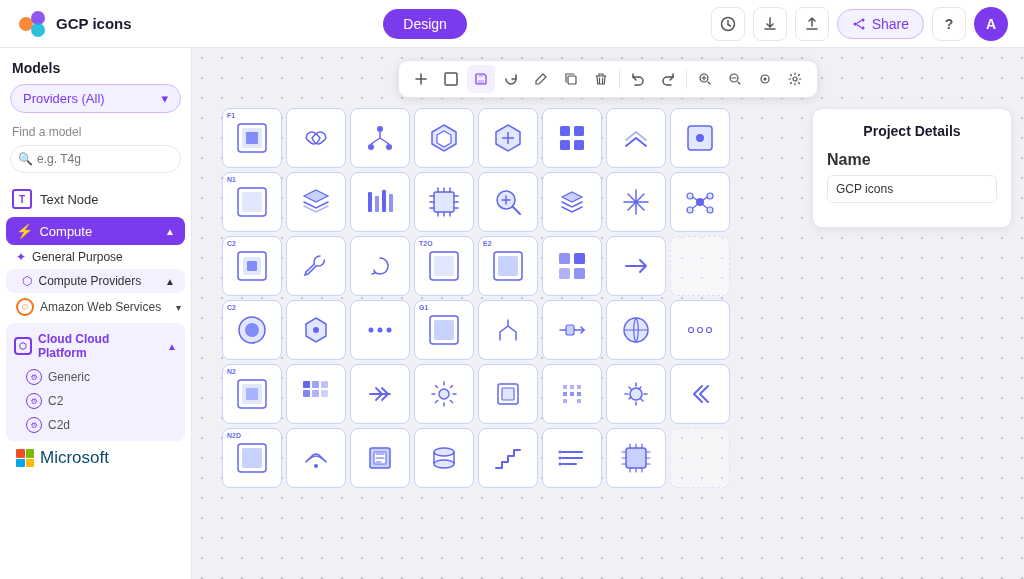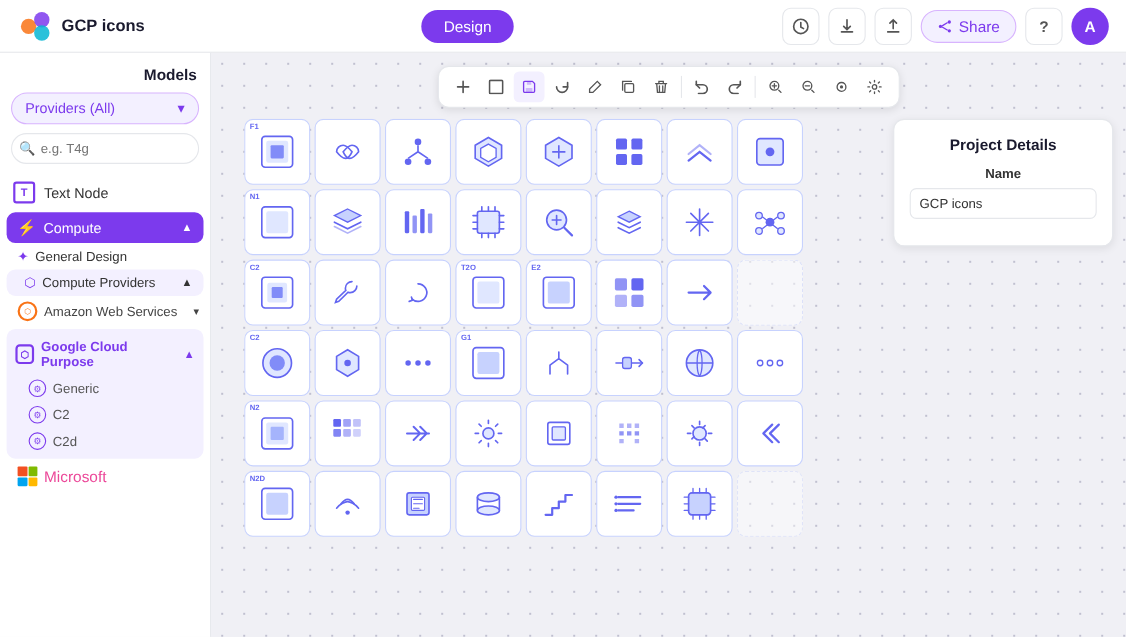--- a/index.html
+++ b/index.html
@@ -113,21 +113,20 @@
       flex-direction: column;
       flex-shrink: 0;
       overflow-y: auto;
       padding-bottom: 8px;
     }
     .sidebar-title {
       font-size: 14px;
       font-weight: 600;
       color: #1a1a2e;
       padding: 12px 12px 8px;
-      text-align: right;
     }
     .providers-btn {
       margin: 0 10px 8px;
       background: #f3f0ff;
       border: 1px solid #d8b4fe;
       border-radius: 20px;
       padding: 6px 12px;
       font-size: 13px;
       font-weight: 500;
       color: #7c3aed;
@@ -287,22 +286,22 @@
       align-items: center;
       justify-content: center;
       font-size: 8px;
       color: #7c3aed;
     }
     .microsoft-item {
       display: flex;
       align-items: center;
       gap: 6px;
       padding: 5px 10px 5px 16px;
-      font-size: 14px;
-      color: #ec4899;
+      font-size: 17px;
+      color: #0c4a6e;
       cursor: pointer;
     }
     .ms-icon {
       width: 18px;
       height: 18px;
       display: grid;
       grid-template-columns: 1fr 1fr;
       gap: 1px;
     }
     .ms-icon div { border-radius: 1px; }
@@ -393,24 +392,23 @@
       font-size: 14px;
       font-weight: 600;
       color: #1a1a2e;
       text-align: center;
       margin-bottom: 12px;
     }
     .panel-field {
       margin-bottom: 10px;
     }
     .panel-field-label {
-      font-size: 12px;
+      font-size: 16px;
       font-weight: 600;
       color: #333;
-      text-align: center;
       margin-bottom: 6px;
     }
     .panel-field-input {
       width: 100%;
       border: 1px solid #e5e7eb;
       border-radius: 6px;
       padding: 6px 8px;
       font-size: 12px;
       color: #333;
       outline: none;
@@ -474,56 +472,57 @@
 </div>
 
 <div class="main">
 
   <div class="sidebar">
     <div class="sidebar-title">Models</div>
     <button class="providers-btn">
       <span>Providers (All)</span>
       <span>▾</span>
     </button>
+    <div class="find-model-label">Find a model</div>
     <div class="search-wrapper">
       <span class="search-icon-inner">🔍</span>
       <input type="text" style="font-size: 12px; color: rgb(170, 170, 170);" placeholder="e.g. T4g">
     </div>
 
     <div class="text-node-item">
       <div class="text-node-icon">T</div>
       <span>Text Node</span>
     </div>
 
     <div class="sidebar-section">
       <div class="section-header active">
         <span class="section-icon">⚡</span>
         <span>Compute</span>
         <span class="chevron">▲</span>
       </div>
       <div class="subsection-header">
         <span style="color:#7c3aed">✦</span>
-        <span>General Design</span>
+        <span>General Purpose</span>
       </div>
       <div class="subsection-header" style="background:#f3f0ff;border-radius:8px;margin:0 6px;">
         <span style="color:#7c3aed">⬡</span>
         <span>Compute Providers</span>
         <span class="chevron" style="margin-left:auto;">▲</span>
       </div>
 
       <div class="provider-item">
         <div class="provider-icon-aws">⬡</div>
         <span>Amazon Web Services</span>
         <span style="margin-left:auto;font-size:10px;">▾</span>
       </div>
 
       <div class="provider-gcp-section">
         <div class="provider-gcp-header">
           <div class="provider-icon-gcp" style="font-size:9px;font-weight:700;">⬡</div>
-          <span>Google Cloud Purpose</span>
+          <span>Cloud Cloud Platform</span>
           <span style="margin-left:auto;font-size:10px;">▲</span>
         </div>
         <div class="gcp-sub-item">
           <div class="gcp-item-icon">⚙</div>
           <span>Generic</span>
         </div>
         <div class="gcp-sub-item">
           <div class="gcp-item-icon">⚙</div>
           <span>C2</span>
         </div>

